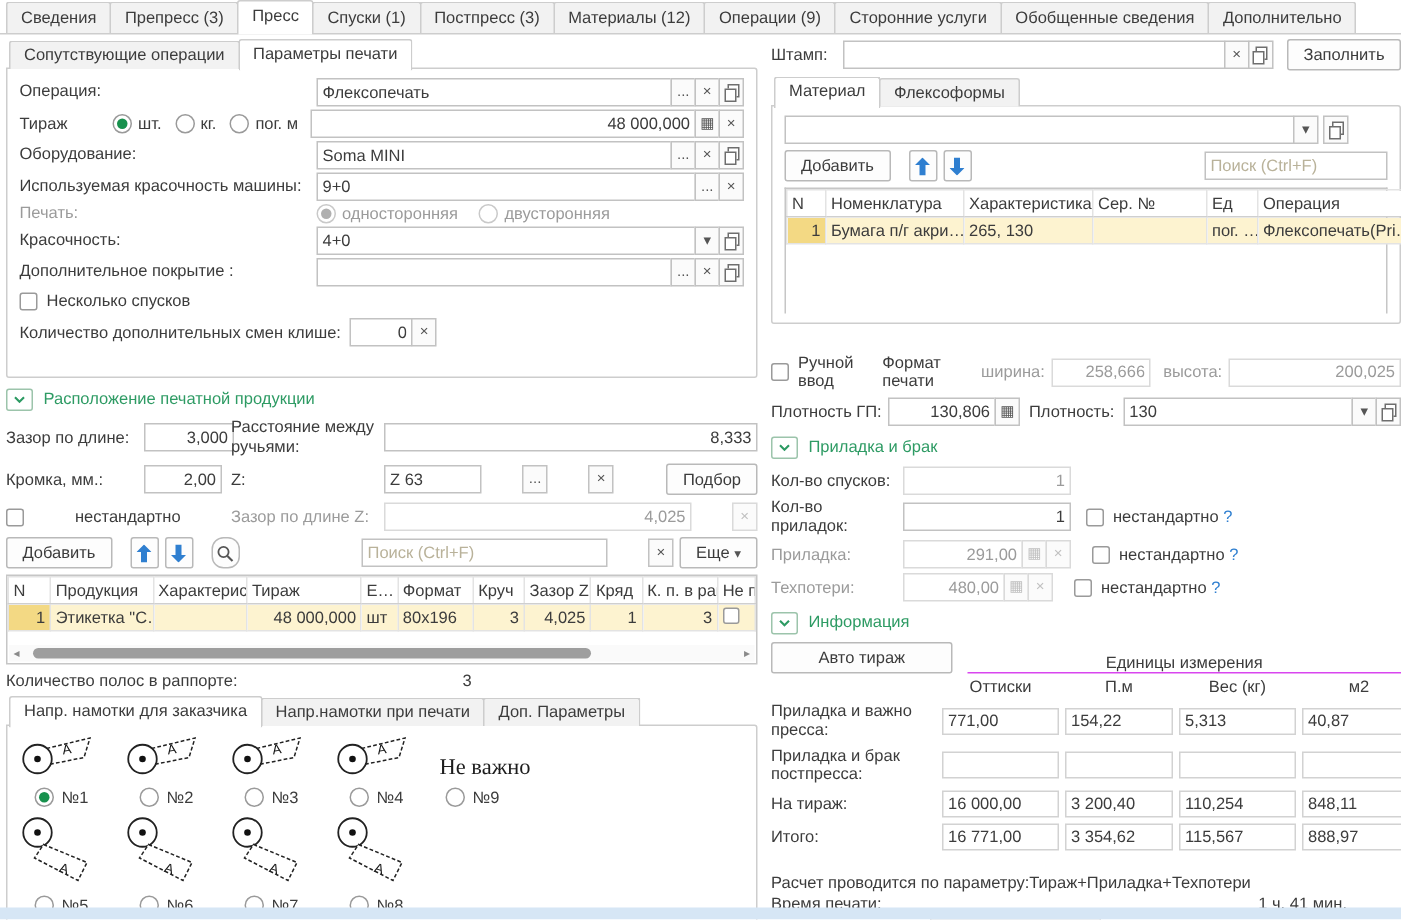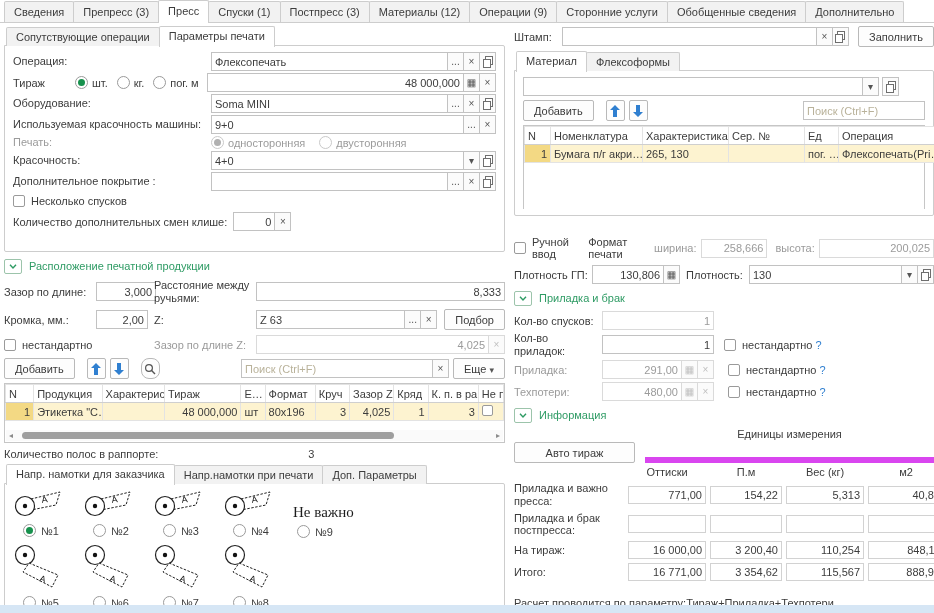--- a/index.html
+++ b/index.html
@@ -66,35 +66,35 @@
   
   .left-panel  { position:absolute; left:4px;  top:26px; width:501px; height:586px; }
   .right-panel { position:absolute; left:514px; top:26px; width:420px; height:586px; }
   .groupbox { border:1px solid #cdcdcd; border-radius:0 2px 2px 2px; padding:6px 8px 4px; margin-top:-1px; background:#fff; position:relative; z-index:1; }
   .gb-left { height:207px; }
   .gb-right { height:146px; padding-bottom:0; }
 
   
   .laygrid { display:grid; grid-template-columns:86px 52px 96px 1fr; column-gap:6px; row-gap:5px; align-items:center; margin:3px 0 4px; }
   .two { line-height:1.15; }
-  .hflex { display:flex; align-items:center; min-width:0; }
+  .hflex { display:flex; align-items:center; min-width:0;gap:28px; }
 
   
   .windbox { border:1px solid #cdcdcd; border-radius:0 2px 2px 2px; margin-top:-1px; padding:6px 8px; height:148px; overflow:hidden; background:#fff; }
   .wrow { display:flex; align-items:flex-start; margin-bottom:6px; }
   .wopt { width:70px; }
   .wrad { display:flex; align-items:center; gap:5px; margin:4px 0 0 10px; }
   .notimp { font-family:"Liberation Serif",serif; font-size:15px; color:#1d1d1d; padding-top:14px; }
 
   
   .infohead { display:flex; align-items:flex-end; margin:2px 0 3px; }
-  .units-t { flex:1; text-align:center; border-bottom:6px solid #d946ef; padding-bottom:17px; margin-left:10px; }
+  .units-t { flex:1; text-align:center; border-bottom:1px solid #d946ef; padding-bottom:0; margin-left:10px; }
   .igrid { display:grid; grid-template-columns:110px 78px 72px 78px 76px; column-gap:4px; row-gap:4px; align-items:center; }
   .igrid .colh { text-align:center; color:#3c3c3c; }
-  .robox { border:1px solid #d2d2d2; height:18px; line-height:16px; padding:0 3px; text-align:right; overflow:hidden; white-space:nowrap; background:#fff; }
+  .robox { border:1px solid #d2d2d2; height:18px; line-height:16px; padding:0 3px; overflow:hidden; white-space:nowrap; background:#fff; }
   .ilbl { line-height:1.15; }
 
   .bottom-strip { position:absolute; left:0; bottom:0; width:934px; height:8px; background:#d6e6f5; }
   .defs-hidden { position:absolute; width:0; height:0; overflow:hidden; }
 </style>
 </head>
 <body>
 
 <svg class="defs-hidden" aria-hidden="true">
   <defs>
@@ -546,21 +546,21 @@
       <span class="lbl dis" style="width:88px">Приладка:</span>
       <input class="txt num disf" style="width: 80px;" value="291,00">
       <span class="fb dis">▦</span>
       <span class="fb dis">×</span>
       <span class="cb" style="margin-left:14px"></span>
       <span class="lbl" style="margin-left:6px">нестандартно</span>
       <span class="qmark">?</span>
     </div>
     <div class="frow" style="margin-top:3px">
       <span class="lbl dis" style="width:88px">Техпотери:</span>
-      <input class="txt num disf" style="width: 80px; text-align: right;" value="480,00">
+      <input class="txt num disf" style="width: 68px; text-align: right;" value="480,00">
       <span class="fb dis">▦</span>
       <span class="fb dis">×</span>
       <span class="cb" style="margin-left:14px"></span>
       <span class="lbl" style="margin-left:6px">нестандартно</span>
       <span class="qmark">?</span>
     </div>
 
     <div class="sec">
       <span class="chev">
           <svg width="8" height="5" viewBox="0 0 8 5">

